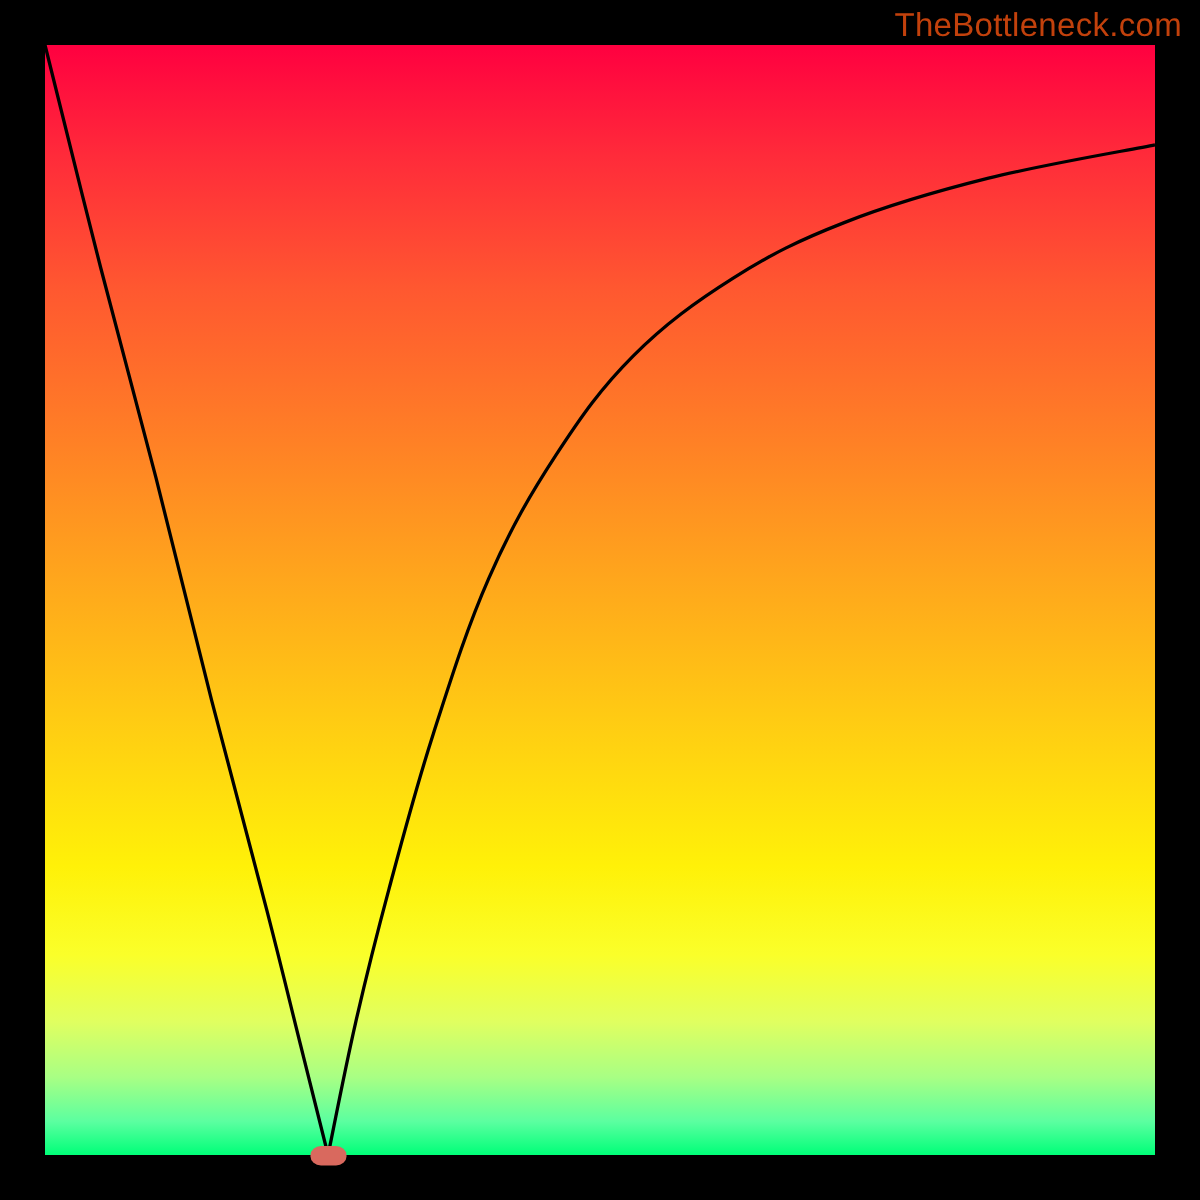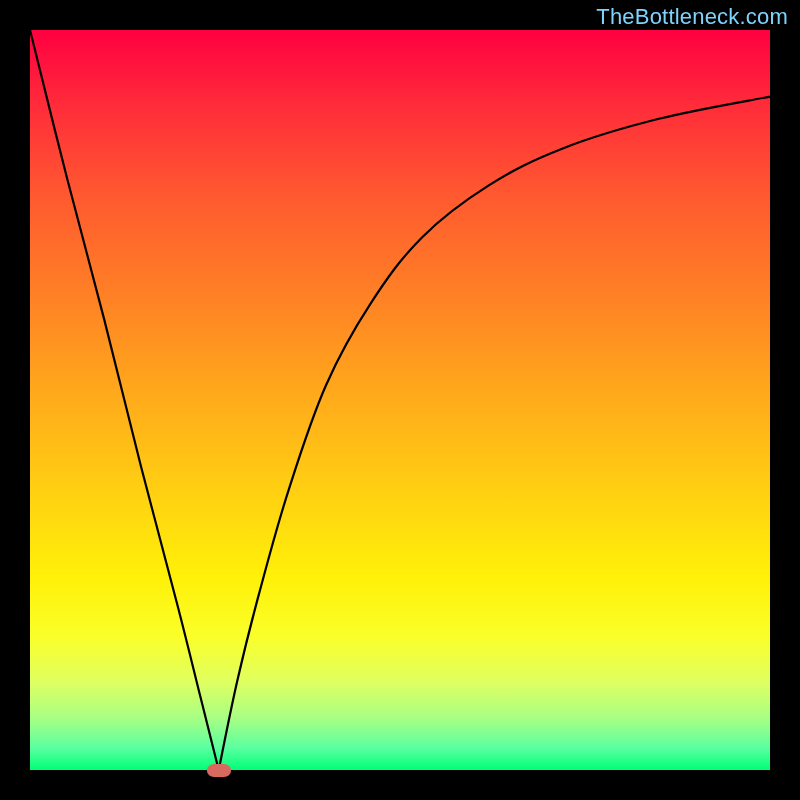--- a/index.html
+++ b/index.html
@@ -38,21 +38,21 @@
       #e0ff60 88%,
       #a8ff84 93%,
       #5bffa0 97%,
       #00ff78 100%
     );
   }
   .watermark {
     position: absolute;
     top: 4px;
     right: 12px;
-    color: #7dd3fc;
+    color: #c2410c;
     font-size: 22px;
     font-weight: 500;
     letter-spacing: 0.2px;
     user-select: none;
   }
   svg.curve {
     position: absolute;
     left: 30px;
     top: 30px;
     width: 740px;

